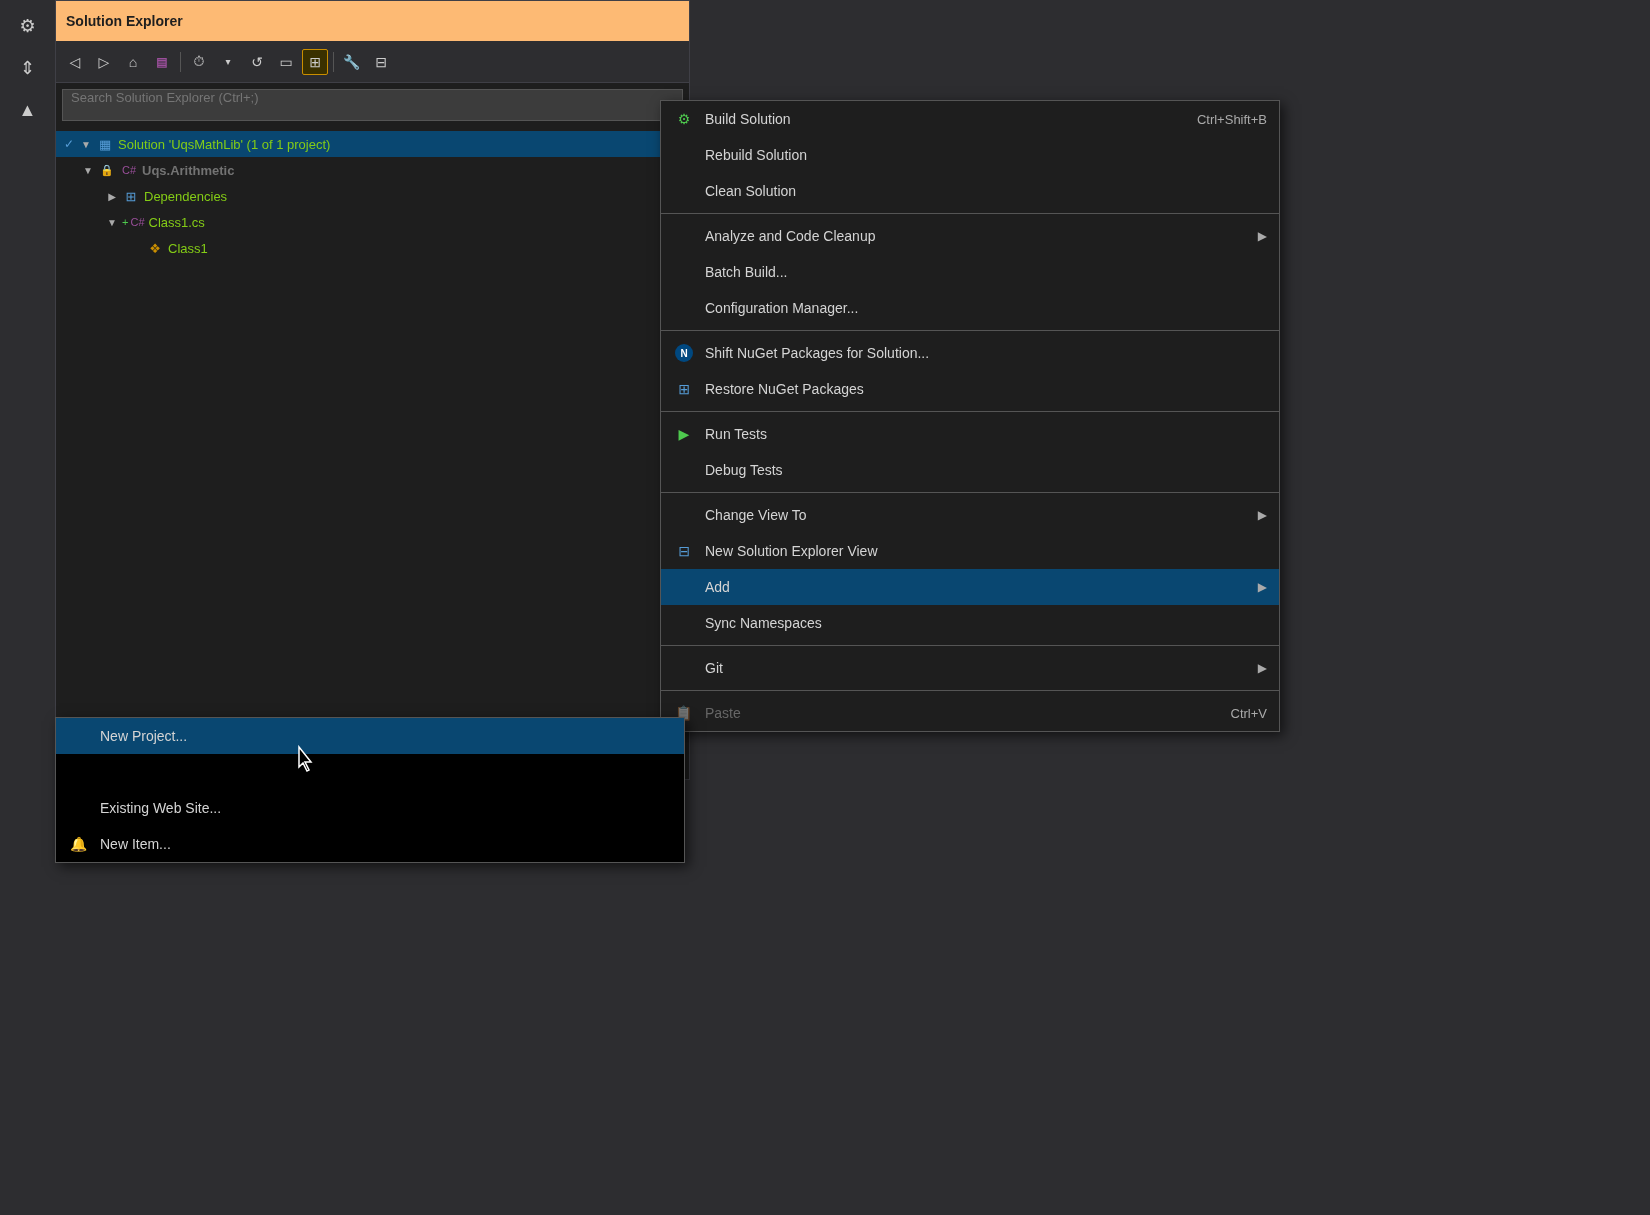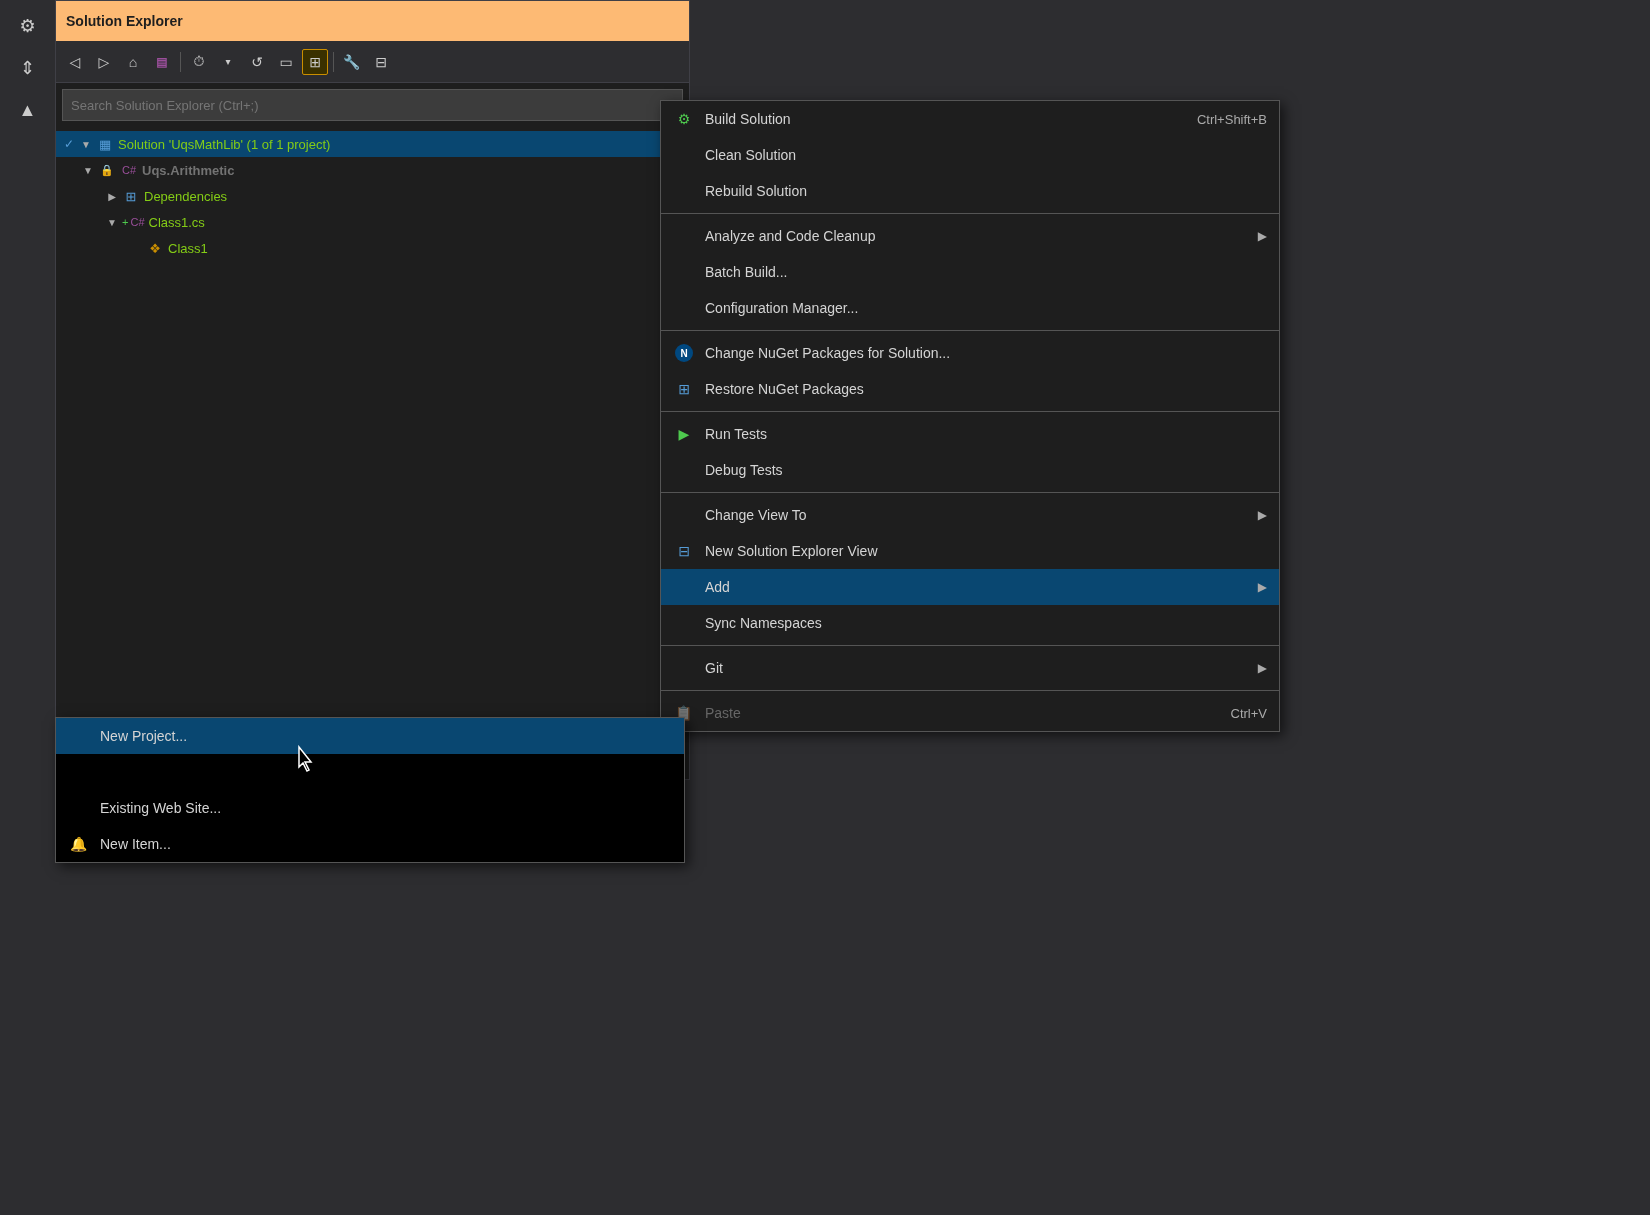--- a/index.html
+++ b/index.html
@@ -90,21 +90,21 @@
       background: #555;
       margin: 0 2px;
     }
 
     .se-search {
       height: 32px;
       background: #3c3c3c;
       border: 1px solid #555;
       margin: 6px 6px;
       display: flex;
-      align-items: center;
+      align-items: flex-start;
       padding: 0 8px;
     }
     .se-search input {
       background: transparent;
       border: none;
       outline: none;
       color: #999;
       font-size: 13px;
       width: 100%;
     }
@@ -333,26 +333,26 @@
 <div class="context-menu-right">
 
   <div class="menu-item">
     <span class="menu-icon" style="color:#4ec94e;">⚙</span>
     <span class="menu-label">Build Solution</span>
     <span class="menu-shortcut">Ctrl+Shift+B</span>
   </div>
 
   <div class="menu-item">
     <span class="menu-icon"></span>
+    <span class="menu-label">Rebuild Solution</span>
+  </div>
+
+  <div class="menu-item">
+    <span class="menu-icon"></span>
     <span class="menu-label">Clean Solution</span>
-  </div>
-
-  <div class="menu-item">
-    <span class="menu-icon"></span>
-    <span class="menu-label">Rebuild Solution</span>
   </div>
 
   <div class="menu-separator"></div>
 
   <div class="menu-item">
     <span class="menu-icon"></span>
     <span class="menu-label">Analyze and Code Cleanup</span>
     <span class="menu-arrow">▶</span>
   </div>
 
@@ -365,21 +365,21 @@
     <span class="menu-icon"></span>
     <span class="menu-label">Configuration Manager...</span>
   </div>
 
   <div class="menu-separator"></div>
 
   <div class="menu-item">
     <span class="menu-icon">
       <div class="nuget-icon">N</div>
     </span>
-    <span class="menu-label">Change NuGet Packages for Solution...</span>
+    <span class="menu-label">Shift NuGet Packages for Solution...</span>
   </div>
 
   <div class="menu-item">
     <span class="menu-icon" style="color:#569cd6;">⊞</span>
     <span class="menu-label">Restore NuGet Packages</span>
   </div>
 
   <div class="menu-separator"></div>
 
   <div class="menu-item">

